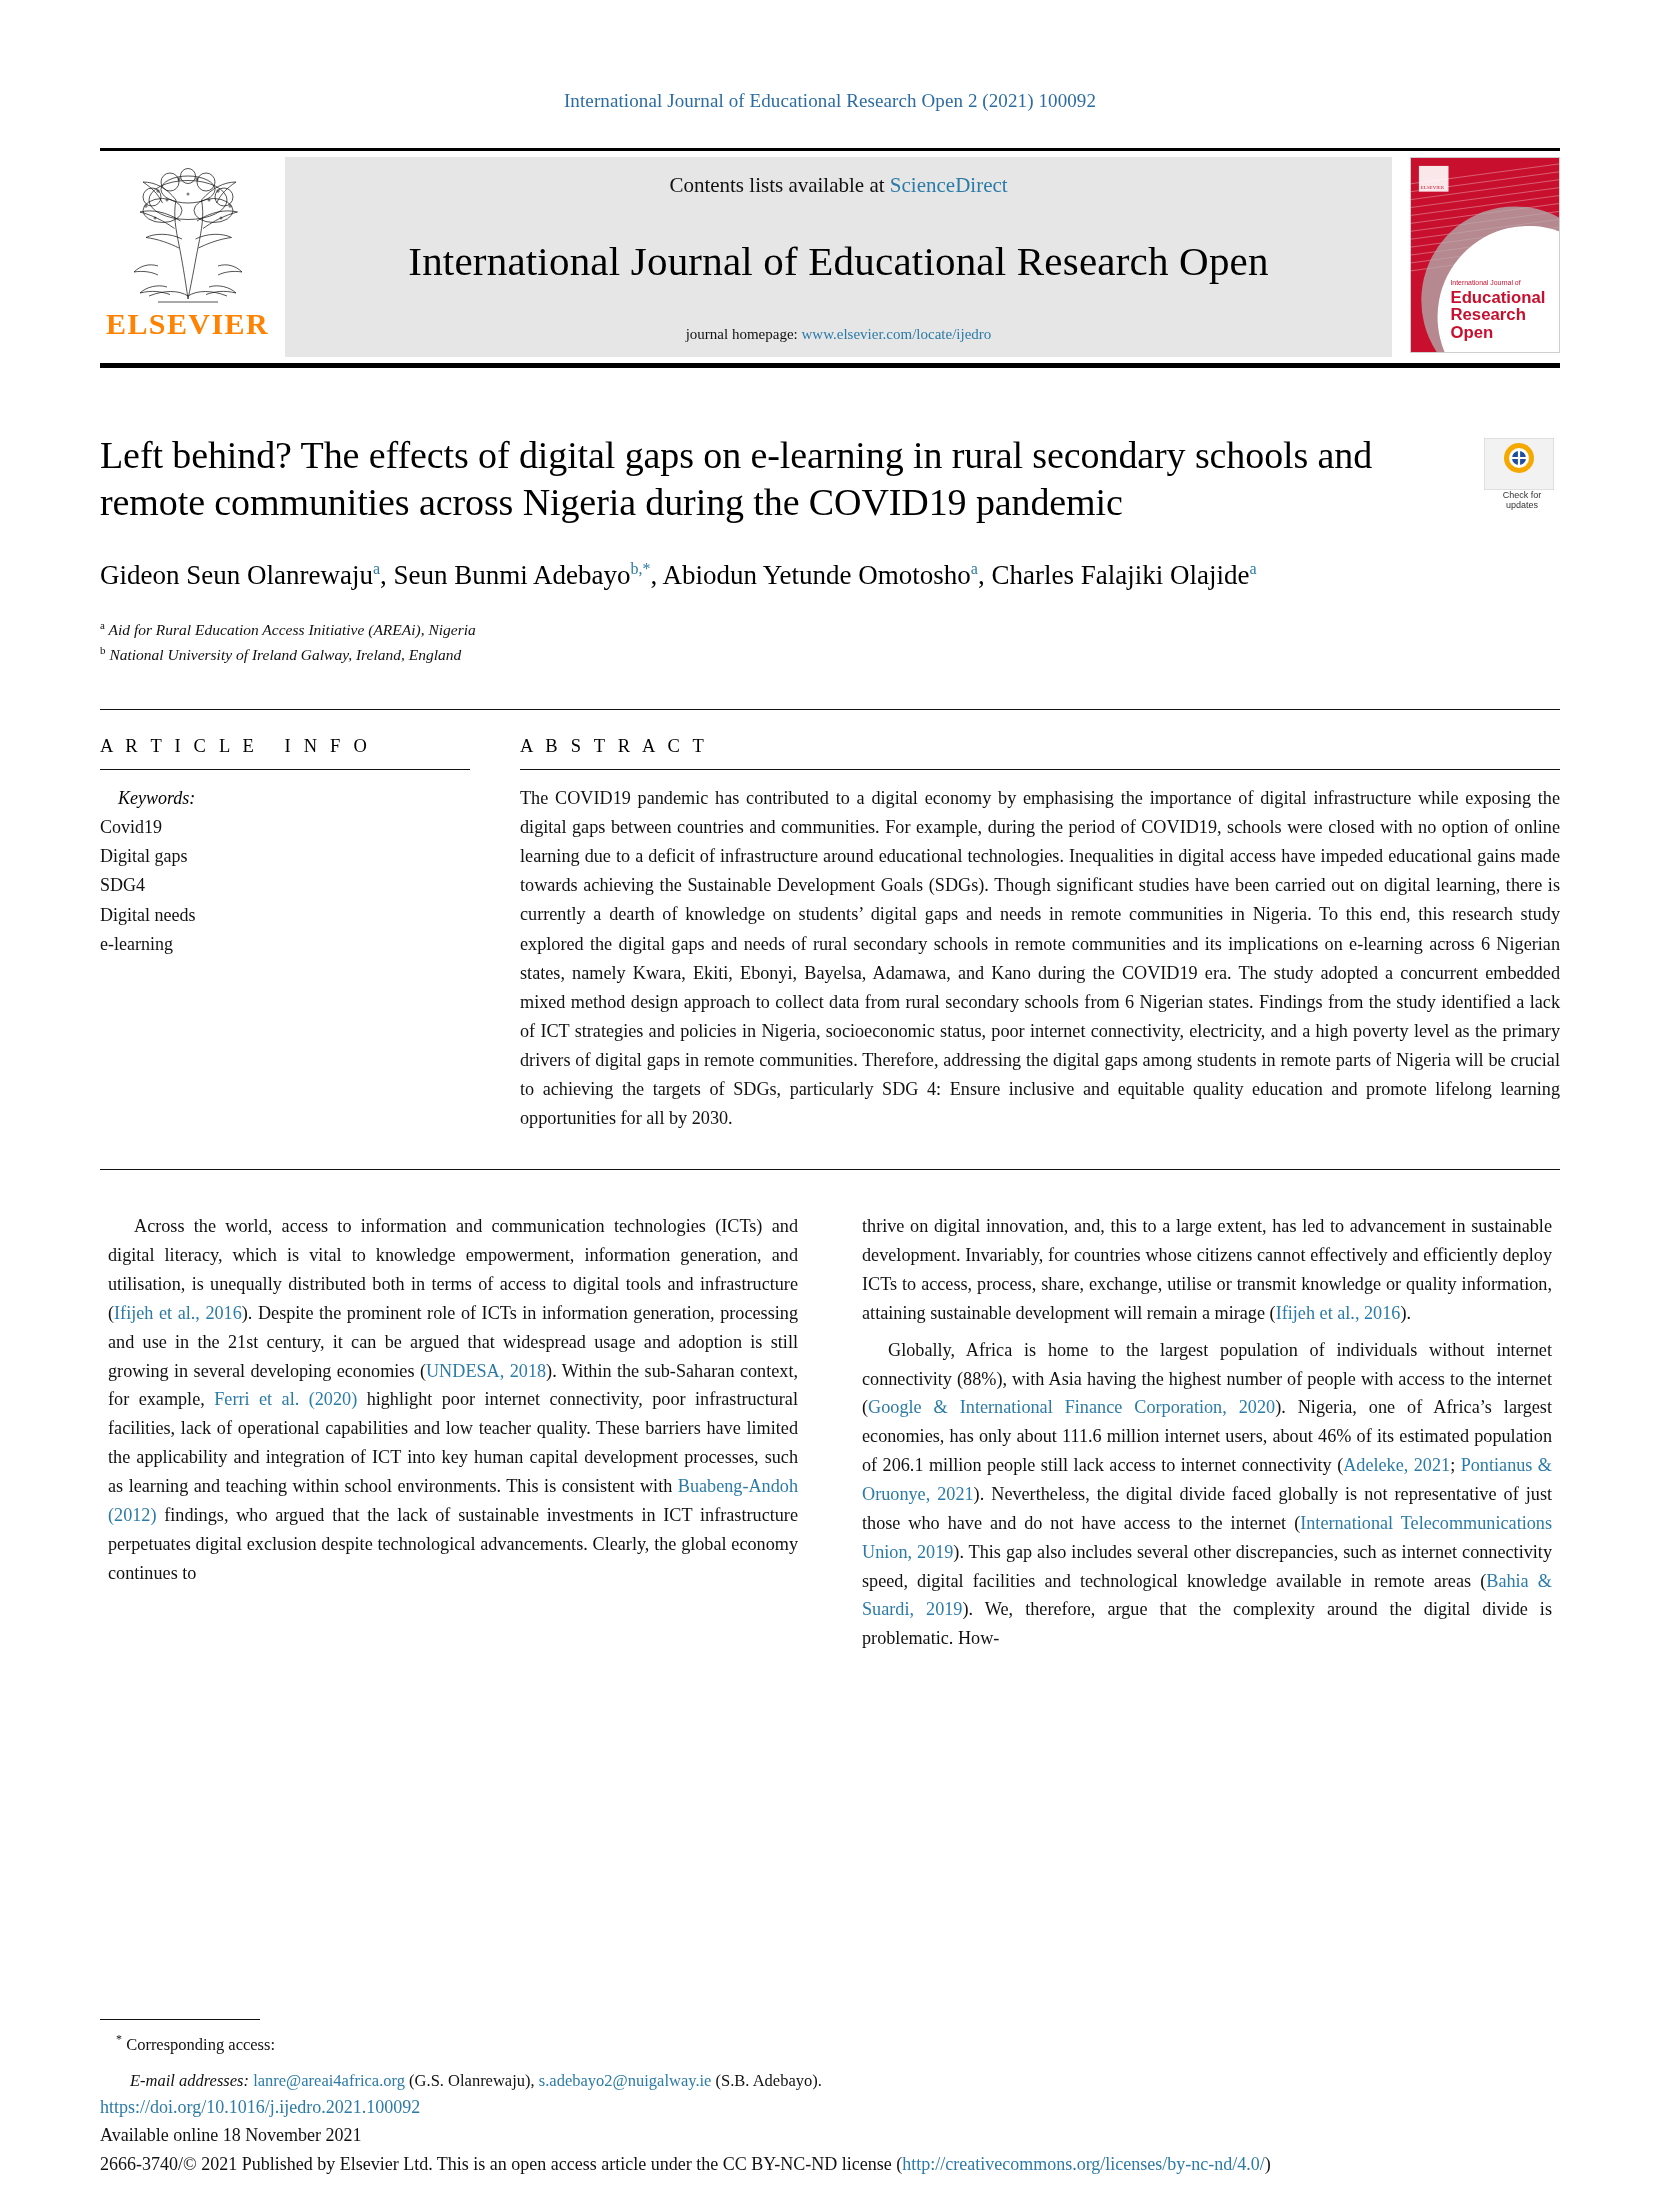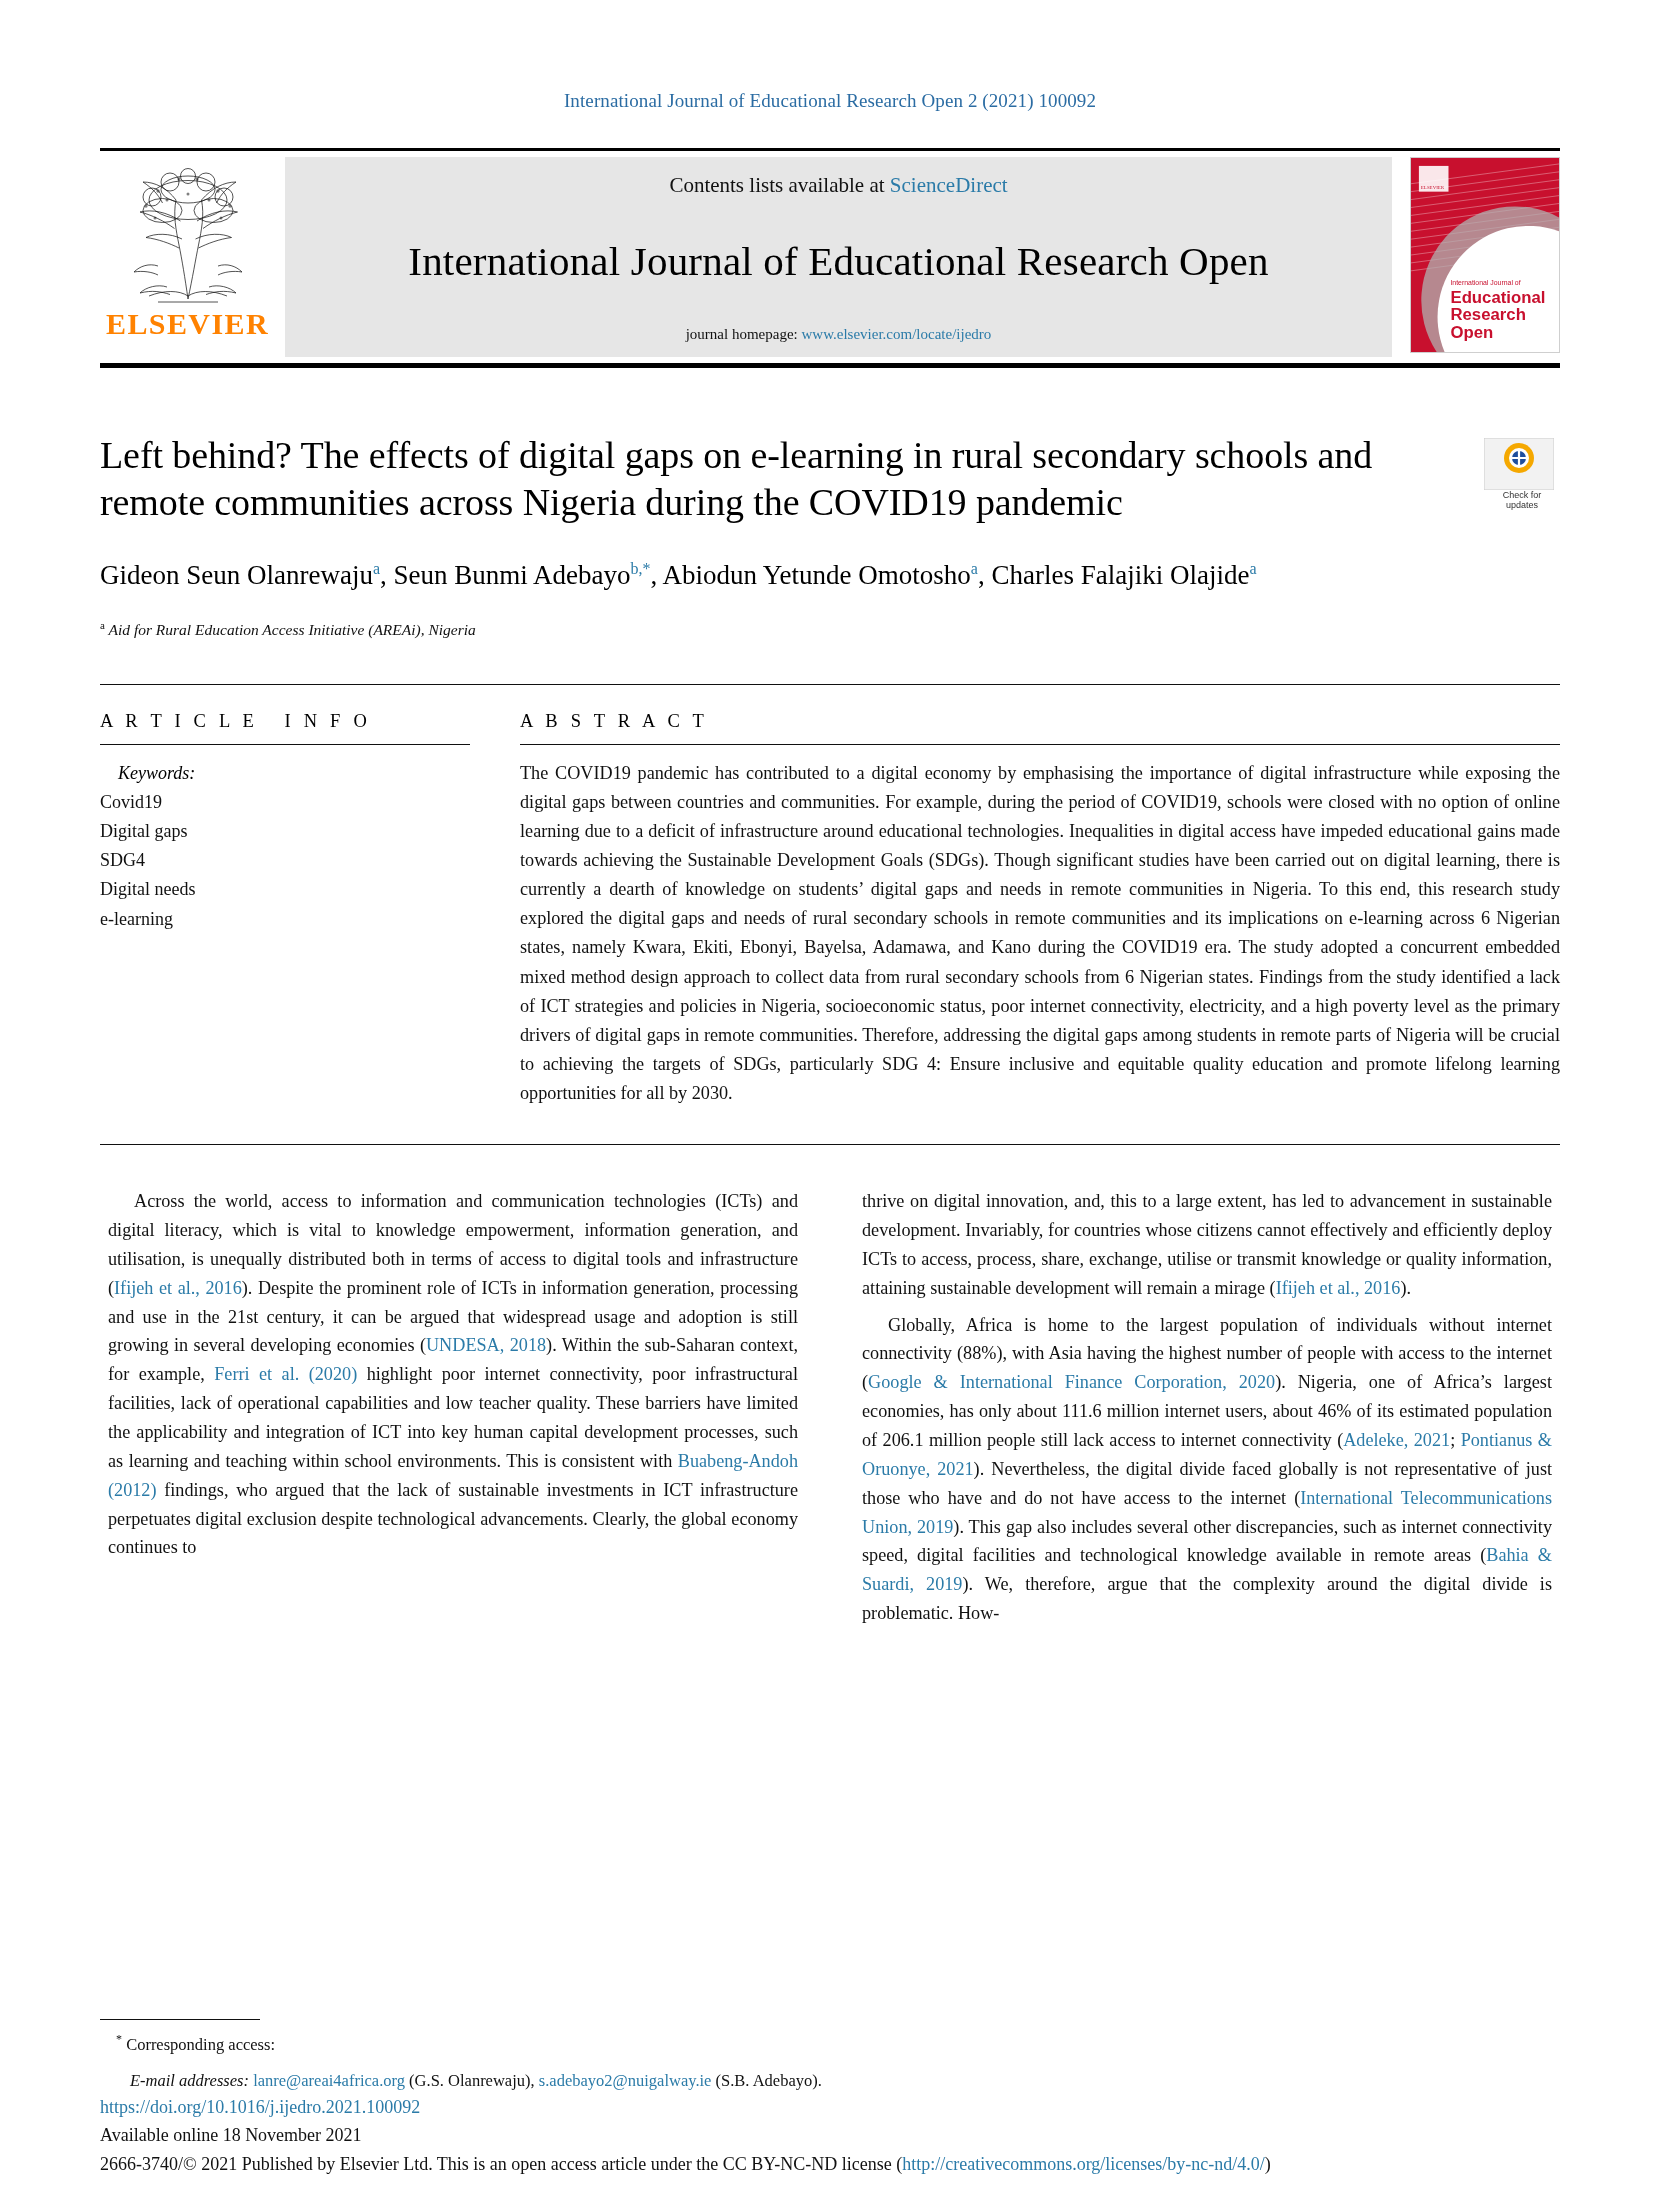--- a/index.html
+++ b/index.html
@@ -312,20 +312,21 @@
         <path d="M35 13 v14 M28 20 h14" stroke="#ffffff" stroke-width="2.2"></path>
       </svg>
       <div class="cm-label">Check for</div>
       <div class="cm-label">updates</div>
     </div>
 
     <div class="authors">Gideon Seun Olanrewaju<sup>a</sup>, Seun Bunmi Adebayo<sup>b,*</sup>, Abiodun Yetunde Omotosho<sup>a</sup>, Charles Falajiki Olajide<sup>a</sup></div>
 
     <div class="affils">
       <div><sup>a</sup> <span>Aid for Rural Education Access Initiative (AREAi), Nigeria</span></div>
+      <div><sup>b</sup> <span>National University of Ireland Galway, Ireland, England</span></div>
     </div>
   </div>
 
   <div class="info-rule-top"></div>
   <div class="infoabs">
     <div class="info-col">
       <div class="sec-head">A R T I C L E   I N F O</div>
       <div class="thin-rule"></div>
       <div class="kw-label">Keywords:</div>
       <div class="kw">Covid19</div>

